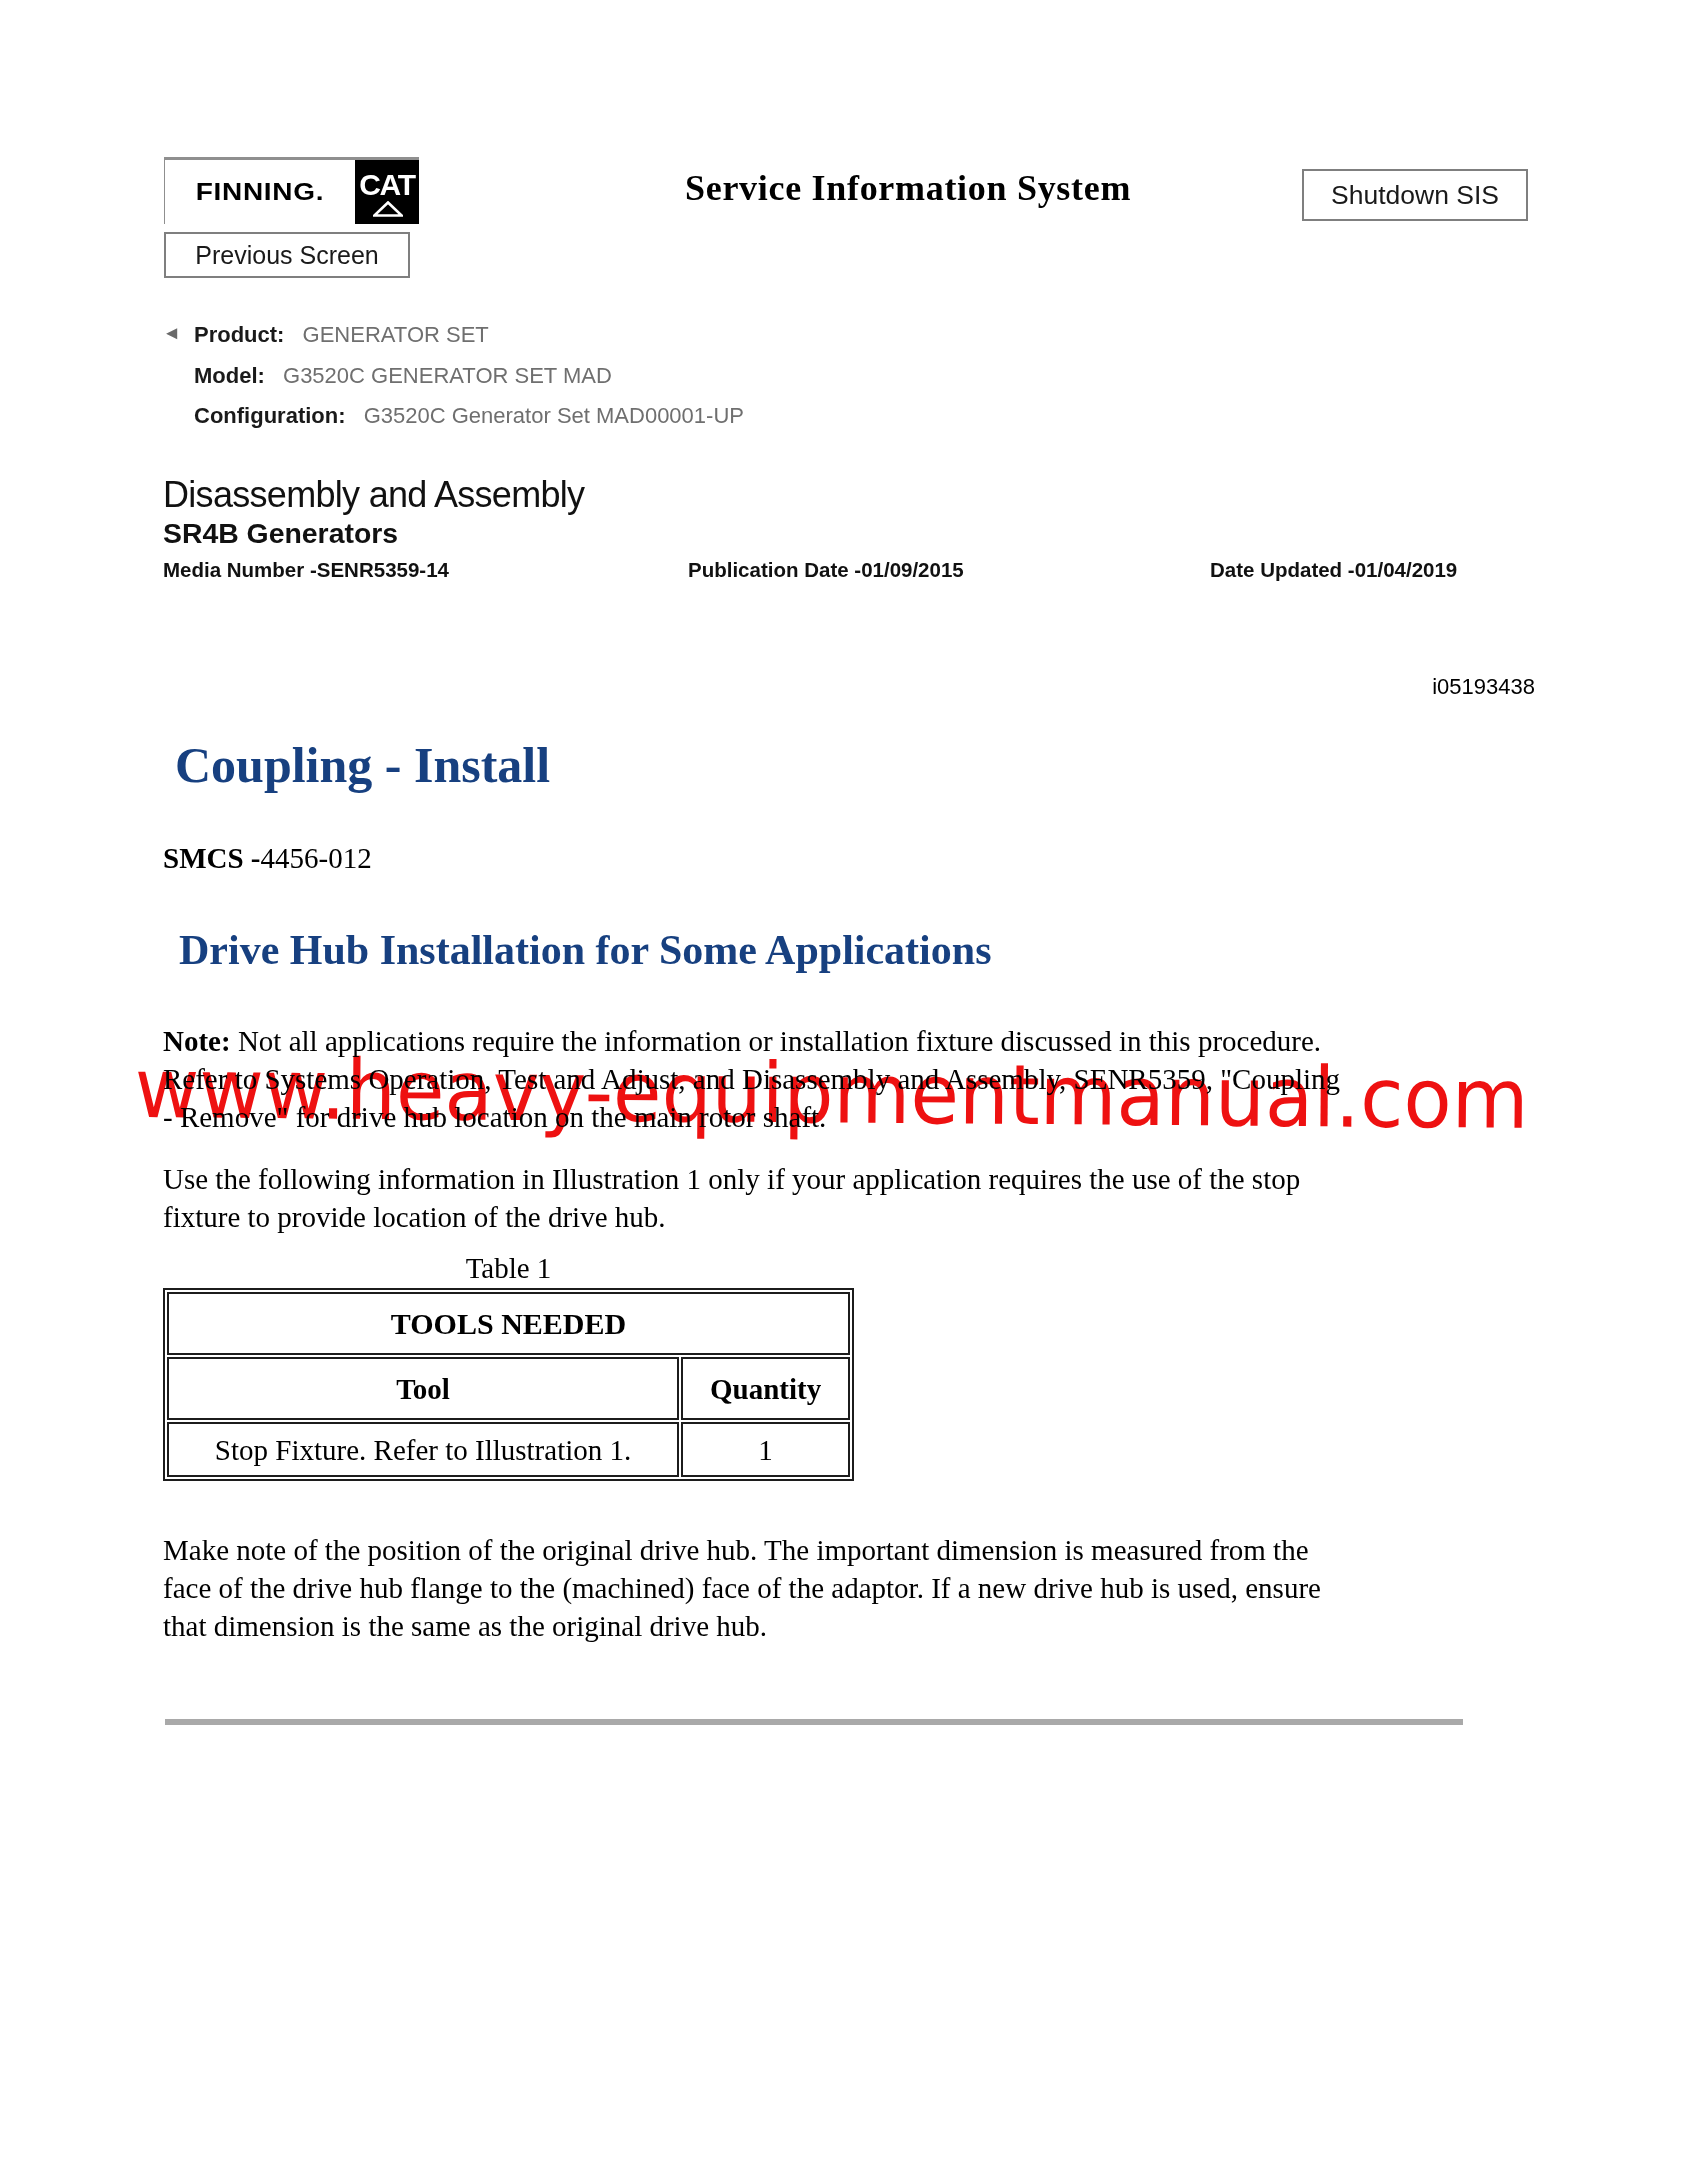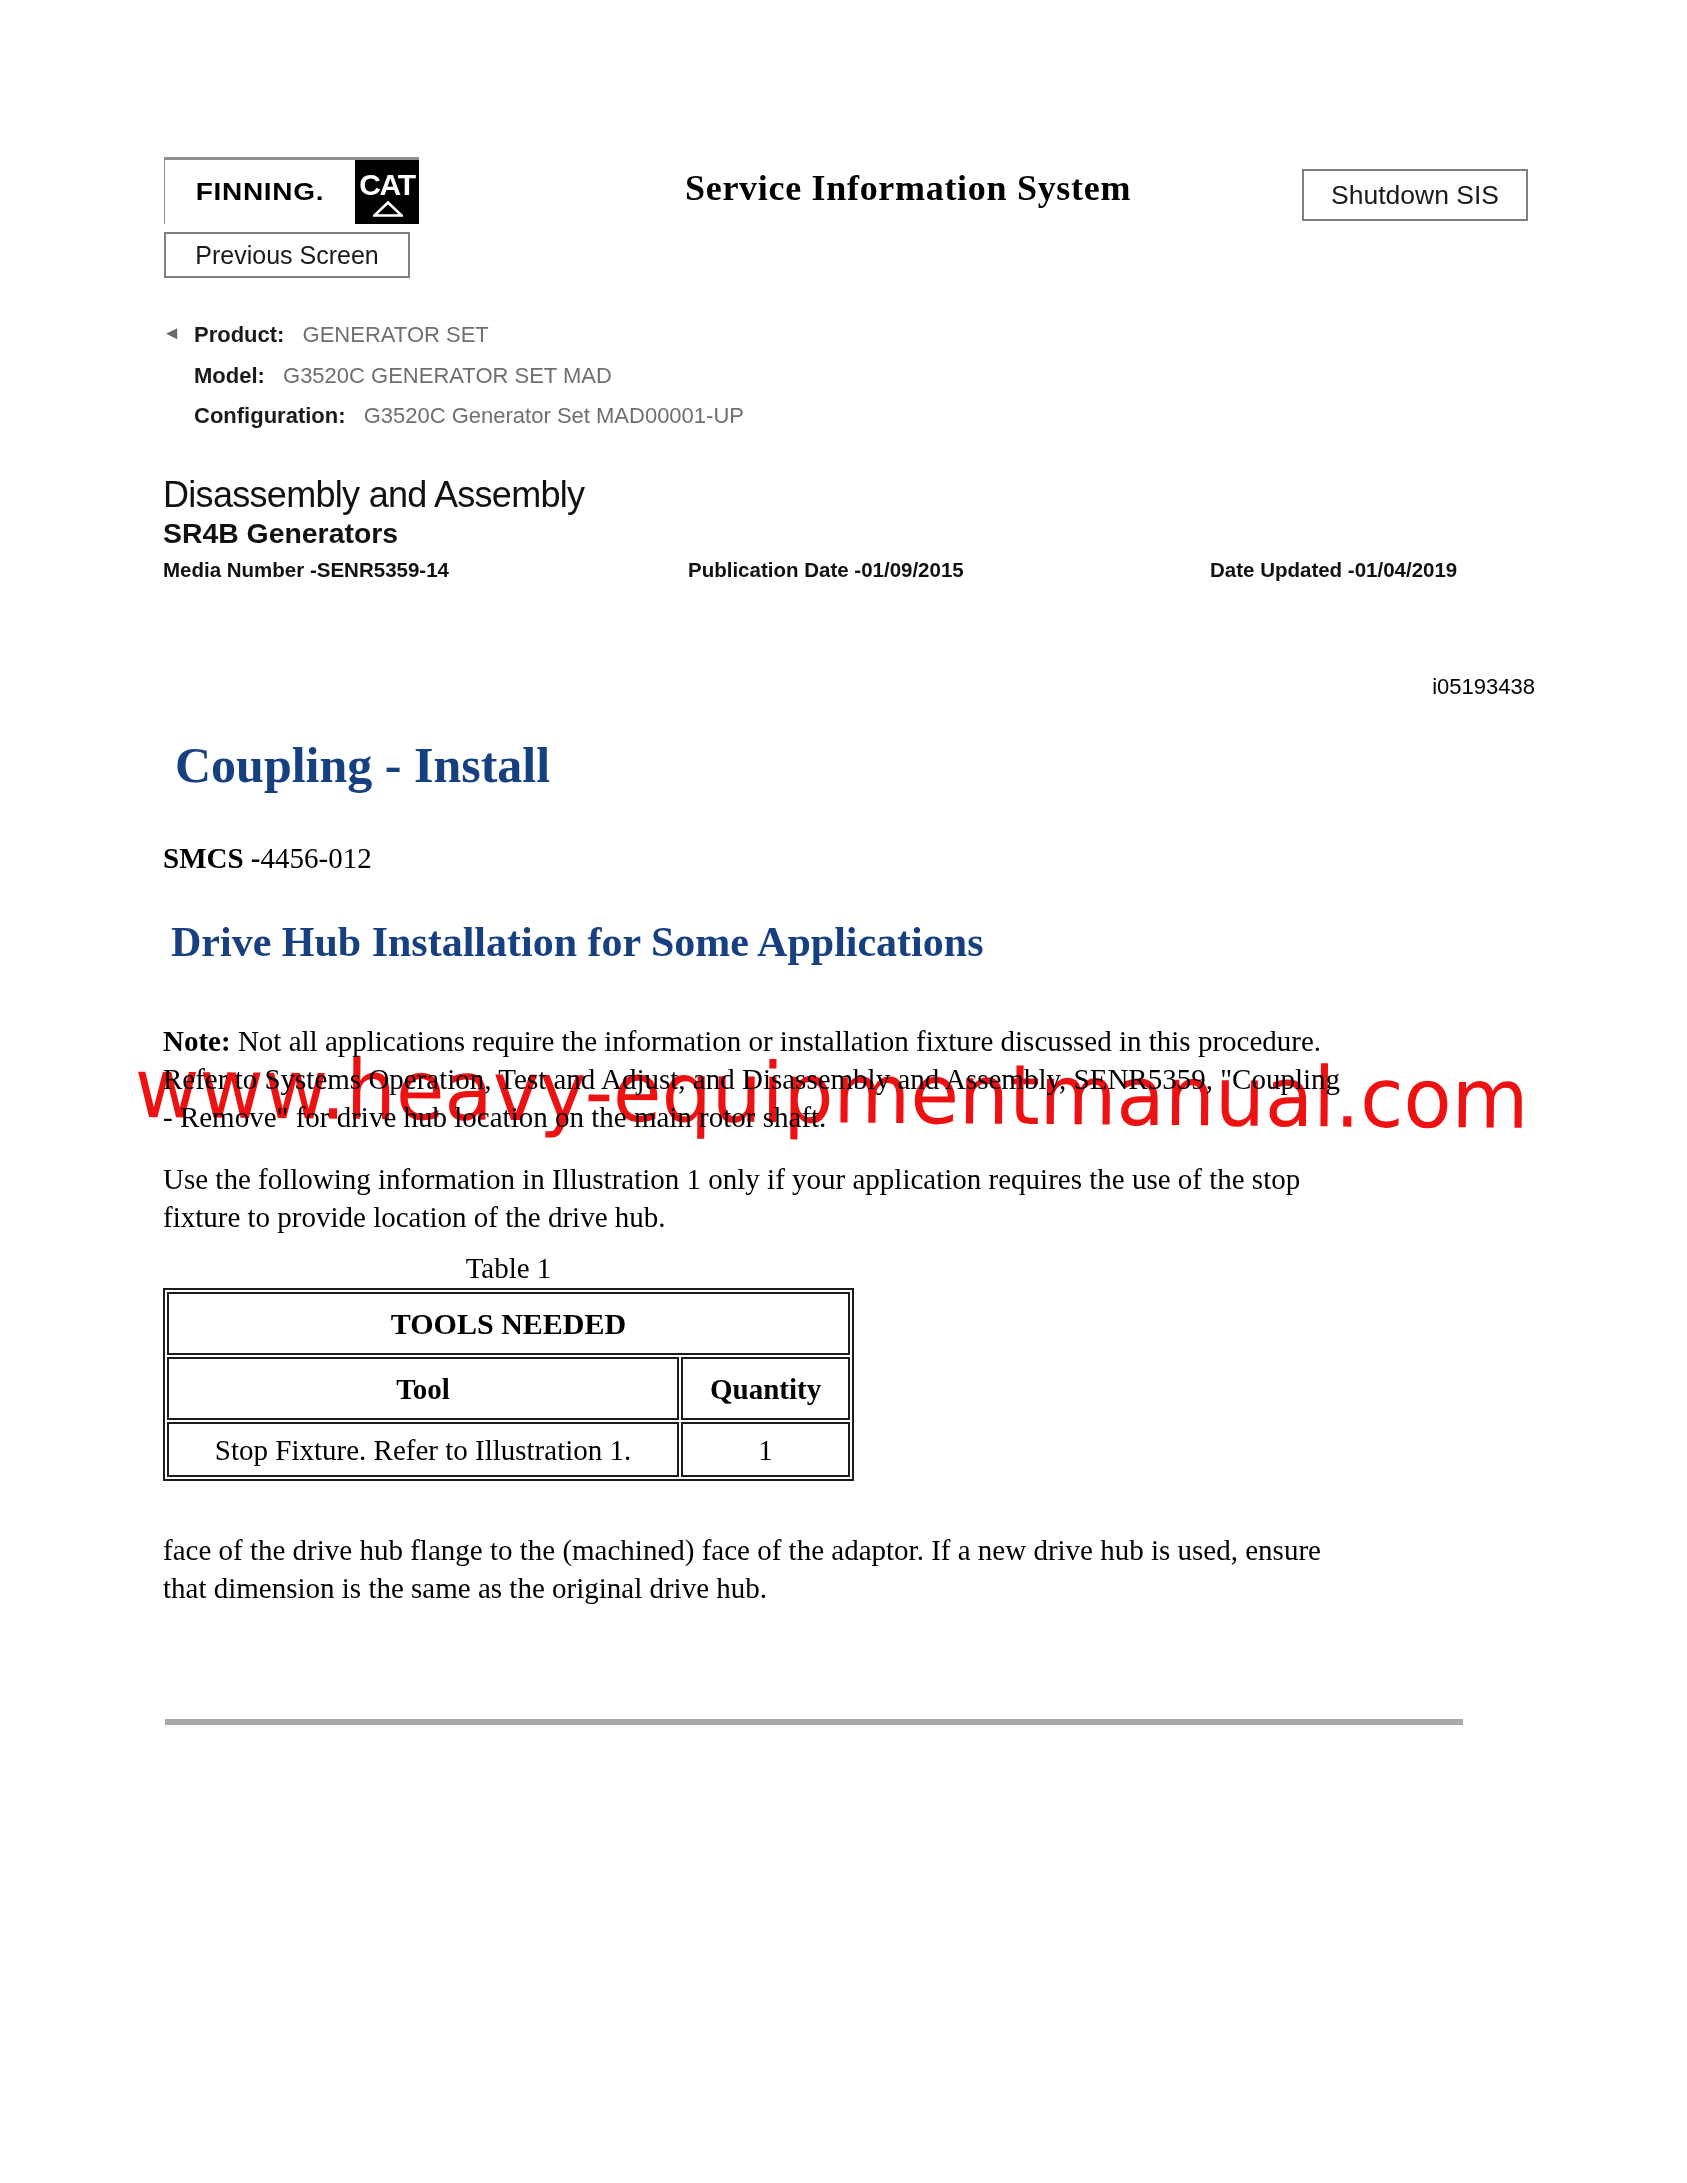--- a/index.html
+++ b/index.html
@@ -121,21 +121,21 @@
   <span class="meta-item">Date Updated -01/04/2019</span>
 </div>
 <div class="abs doc-id">i05193438</div>
 
 <h1 class="abs h1-blue" style="margin:12px">Coupling - Install</h1>
 
 <div class="abs smcs">
   <b>SMCS -</b><span>4456-012</span>
 </div>
 
-<h2 class="abs h2-blue" style="margin:8px">Drive Hub Installation for Some Applications</h2>
+<h2 class="abs h2-blue" style="margin:16px">Drive Hub Installation for Some Applications</h2>
 
 <div class="abs content">
 
   <div class="para">
     <div class="para-line">
       <b>Note:</b>
       <span>Not all applications require the information or installation fixture discussed in this procedure.</span>
     </div>
     <div class="para-line">Refer to Systems Operation, Test and Adjust, and Disassembly and Assembly, SENR5359, "Coupling</div>
     <div class="para-line">- Remove" for drive hub location on the main rotor shaft.</div>
@@ -158,20 +158,21 @@
       <th class="t-col col-qty">Quantity</th>
     </tr>
     <tr>
       <td>Stop Fixture. Refer to Illustration 1.</td>
       <td>1</td>
     </tr>
   </tbody>
     </table>
 
   <div class="para para3">
+    <div class="para-line">Make note of the position of the original drive hub. The important dimension is measured from the</div>
     <div class="para-line">face of the drive hub flange to the (machined) face of the adaptor. If a new drive hub is used, ensure</div>
     <div class="para-line">that dimension is the same as the original drive hub.</div>
   </div>
 
 </div>
 
 <div class="abs divider"></div>
 
 <div class="abs watermark" style="color: rgb(238, 17, 17);">www.heavy-equipmentmanual.com</div>
 

